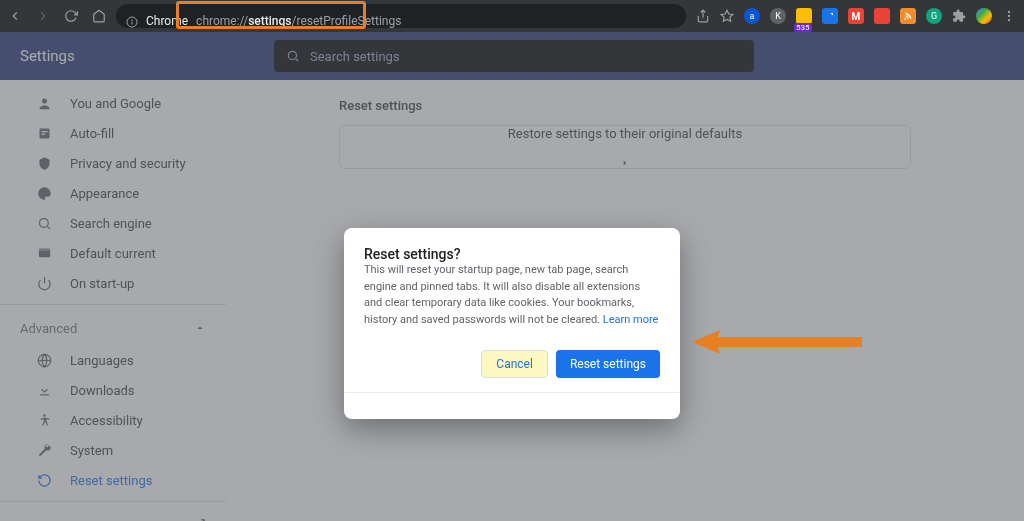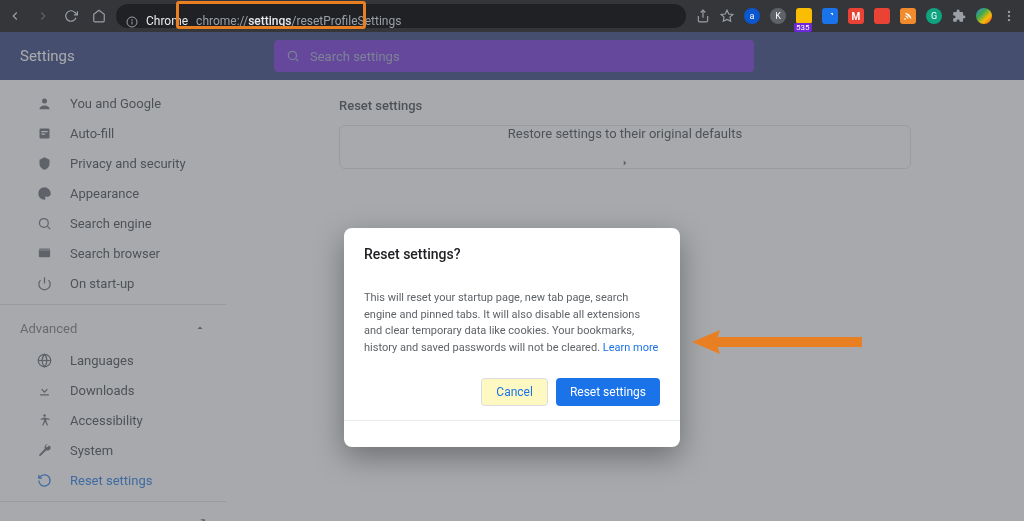--- a/index.html
+++ b/index.html
@@ -15,21 +15,21 @@
   .addr-url b { color: #e8eaed; font-weight: 500; }
   .addr-highlight { position:absolute; left: 60px; top: -3px; height: 28px; width: 190px; border: 3px solid #e87f22; border-radius: 3px; pointer-events:none; }
   .ext-icons { display: flex; align-items: center; gap: 10px; }
   .ext-icons .dot { width: 16px; height: 16px; border-radius: 50%; display:flex; align-items:center; justify-content:center; font-size:9px; color:#fff; }
   .ext-icons .sq { width:16px; height:16px; border-radius:3px; display:flex; align-items:center; justify-content:center; font-size:10px; color:#fff; }
   .ext-icons svg { display:block; }
 
   
   .settings-header { height: 48px; background: #273777; display: flex; align-items: center; padding: 0 20px; }
   .settings-title { color: #fff; font-size: 15px; font-weight: 400; width: 254px; }
-  .search-box { width: 480px; height: 32px; background: #6d28d9; border-radius: 4px; display:flex; align-items:center; padding: 0 12px; color: #9fa9cd; font-size: 13px; gap: 10px; }
+  .search-box { width: 480px; height: 32px; background: #000000; border-radius: 4px; display:flex; align-items:center; padding: 0 12px; color: #9fa9cd; font-size: 13px; gap: 10px; }
 
   
   .body-wrap { display: flex; height: calc(521px - 80px); background: #fff; }
   .sidebar { width: 226px; padding-top: 8px; font-size: 13px; color: #3c4043; }
   .side-item { display:flex; align-items:center; height: 30px; padding: 0 36px; gap: 18px; cursor:pointer; }
   .side-item .si-icon { width: 16px; color:#5f6368; display:flex; align-items:center; justify-content:center; }
   .side-item.active { color: #1a73e8; }
   .side-item.active .si-icon { color:#1a73e8; }
   .side-sep { height: 1px; background: #e0e0e0; margin: 6px 0; }
   .side-adv { display:flex; align-items:center; justify-content:space-between; padding: 0 20px; height: 34px; font-size: 13px; color:#737373; cursor:pointer; }
@@ -38,21 +38,21 @@
   .main { flex: 1; padding: 18px 0 0 0; display:flex; flex-direction:column; align-items:center; }
   .main-inner { width: 572px; }
   .section-title { font-size: 13px; color: #3c4043; margin-bottom: 12px; font-weight: 500; }
   .row-card { border: 1px solid #e0e0e0; border-radius: 6px; height: 44px; display:flex; align-items:center; justify-content:space-between; padding: 0 18px; font-size: 13px; color:#3c4043; cursor:pointer;flex-direction:column; }
 
   
   .scrim { position:absolute; top:32px; left:0; right:0; bottom:0; background: rgba(95,99,104,0.55); }
 
   
   .dialog { position:absolute; top: 228px; left: 50%; transform: translateX(-50%); width: 336px; background:#fff; border-radius: 8px; box-shadow: 0 10px 30px rgba(0,0,0,0.35); padding: 18px 20px 14px 20px; }
-  .dlg-title { font-size: 14px; color:#202124; font-weight: 500; margin-bottom: 28px; }
+  .dlg-title { font-size: 14px; color:#202124; font-weight: 500; margin-bottom: 0; }
   .dlg-body { font-size: 11px; color:#5f6368; line-height: 1.5; }
   .dlg-body a { color:#1a73e8; text-decoration:none; }
   .dlg-actions { display:flex; justify-content:flex-end; gap:8px; margin-top: 22px; }
   .btn-cancel { border:1px solid #dadce0; background:#fef9c3; color:#1a73e8; font-size:12px; padding: 6px 14px; border-radius:4px; cursor:pointer; }
   .btn-primary { border:none; background:#1a73e8; color:#fff; font-size:12px; padding: 7px 14px; border-radius:4px; cursor:pointer; }
   .dlg-sep { height:1px; background:#e8eaed; margin: 14px -20px 12px -20px; }
   .dlg-foot { display:flex; align-items:center; gap:12px; font-size:11px; color:#5f6368; }
   .dlg-foot a { color:#1a73e8; text-decoration:none; }
   .chk { width:14px; height:14px; background:#1a73e8; border-radius:2px; display:flex; align-items:center; justify-content:center; }
 
@@ -202,21 +202,21 @@
         </span>
         <span>Search engine</span>
       </div>
     <div class="side-item">
         <span class="si-icon">
           <svg width="15" height="15" viewBox="0 0 24 24" fill="#5f6368">
             <rect x="3" y="4" width="18" height="14" rx="2"></rect>
             <rect x="3" y="4" width="18" height="4" fill="#fff" opacity=".3"></rect>
           </svg>
         </span>
-        <span>Search browser</span>
+        <span>Default current</span>
       </div>
     <div class="side-item">
         <span class="si-icon">
           <svg width="15" height="15" viewBox="0 0 24 24" fill="none" stroke="#5f6368" stroke-width="2">
             <path d="M18.36 6.64a9 9 0 1 1-12.73 0"></path>
             <line x1="12" y1="2" x2="12" y2="12"></line>
           </svg>
         </span>
         <span>On start-up</span>
       </div>

